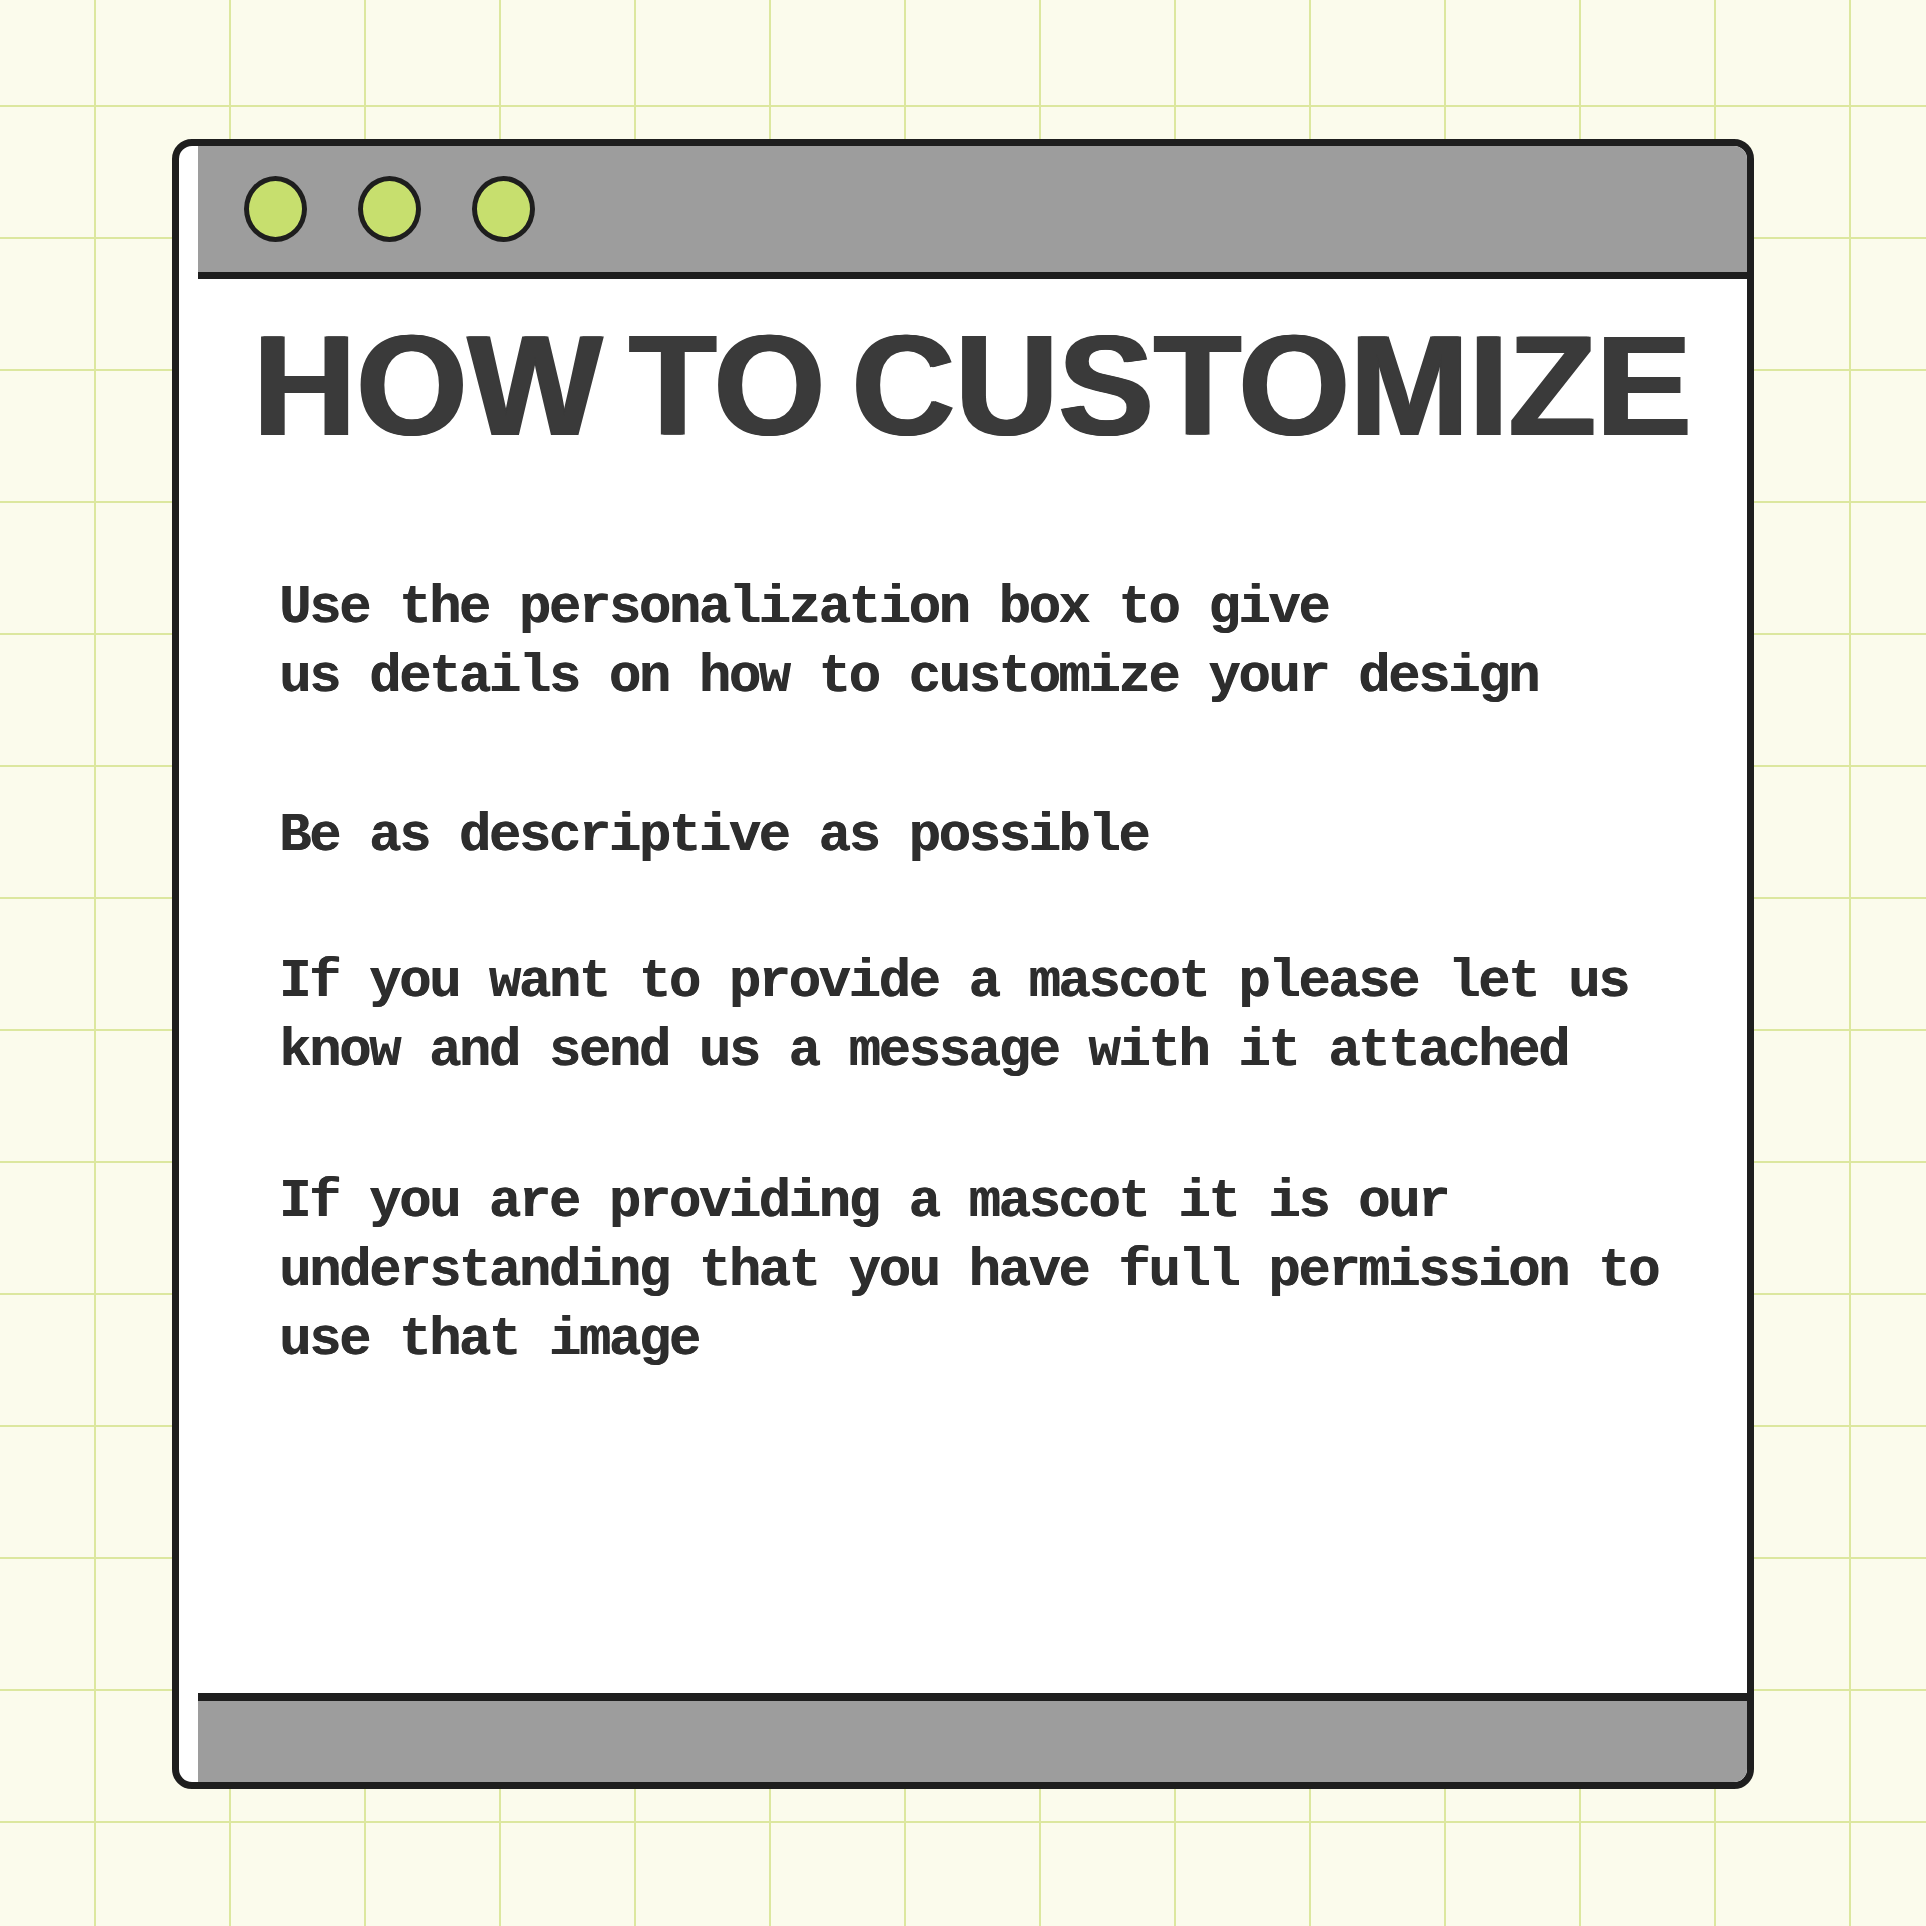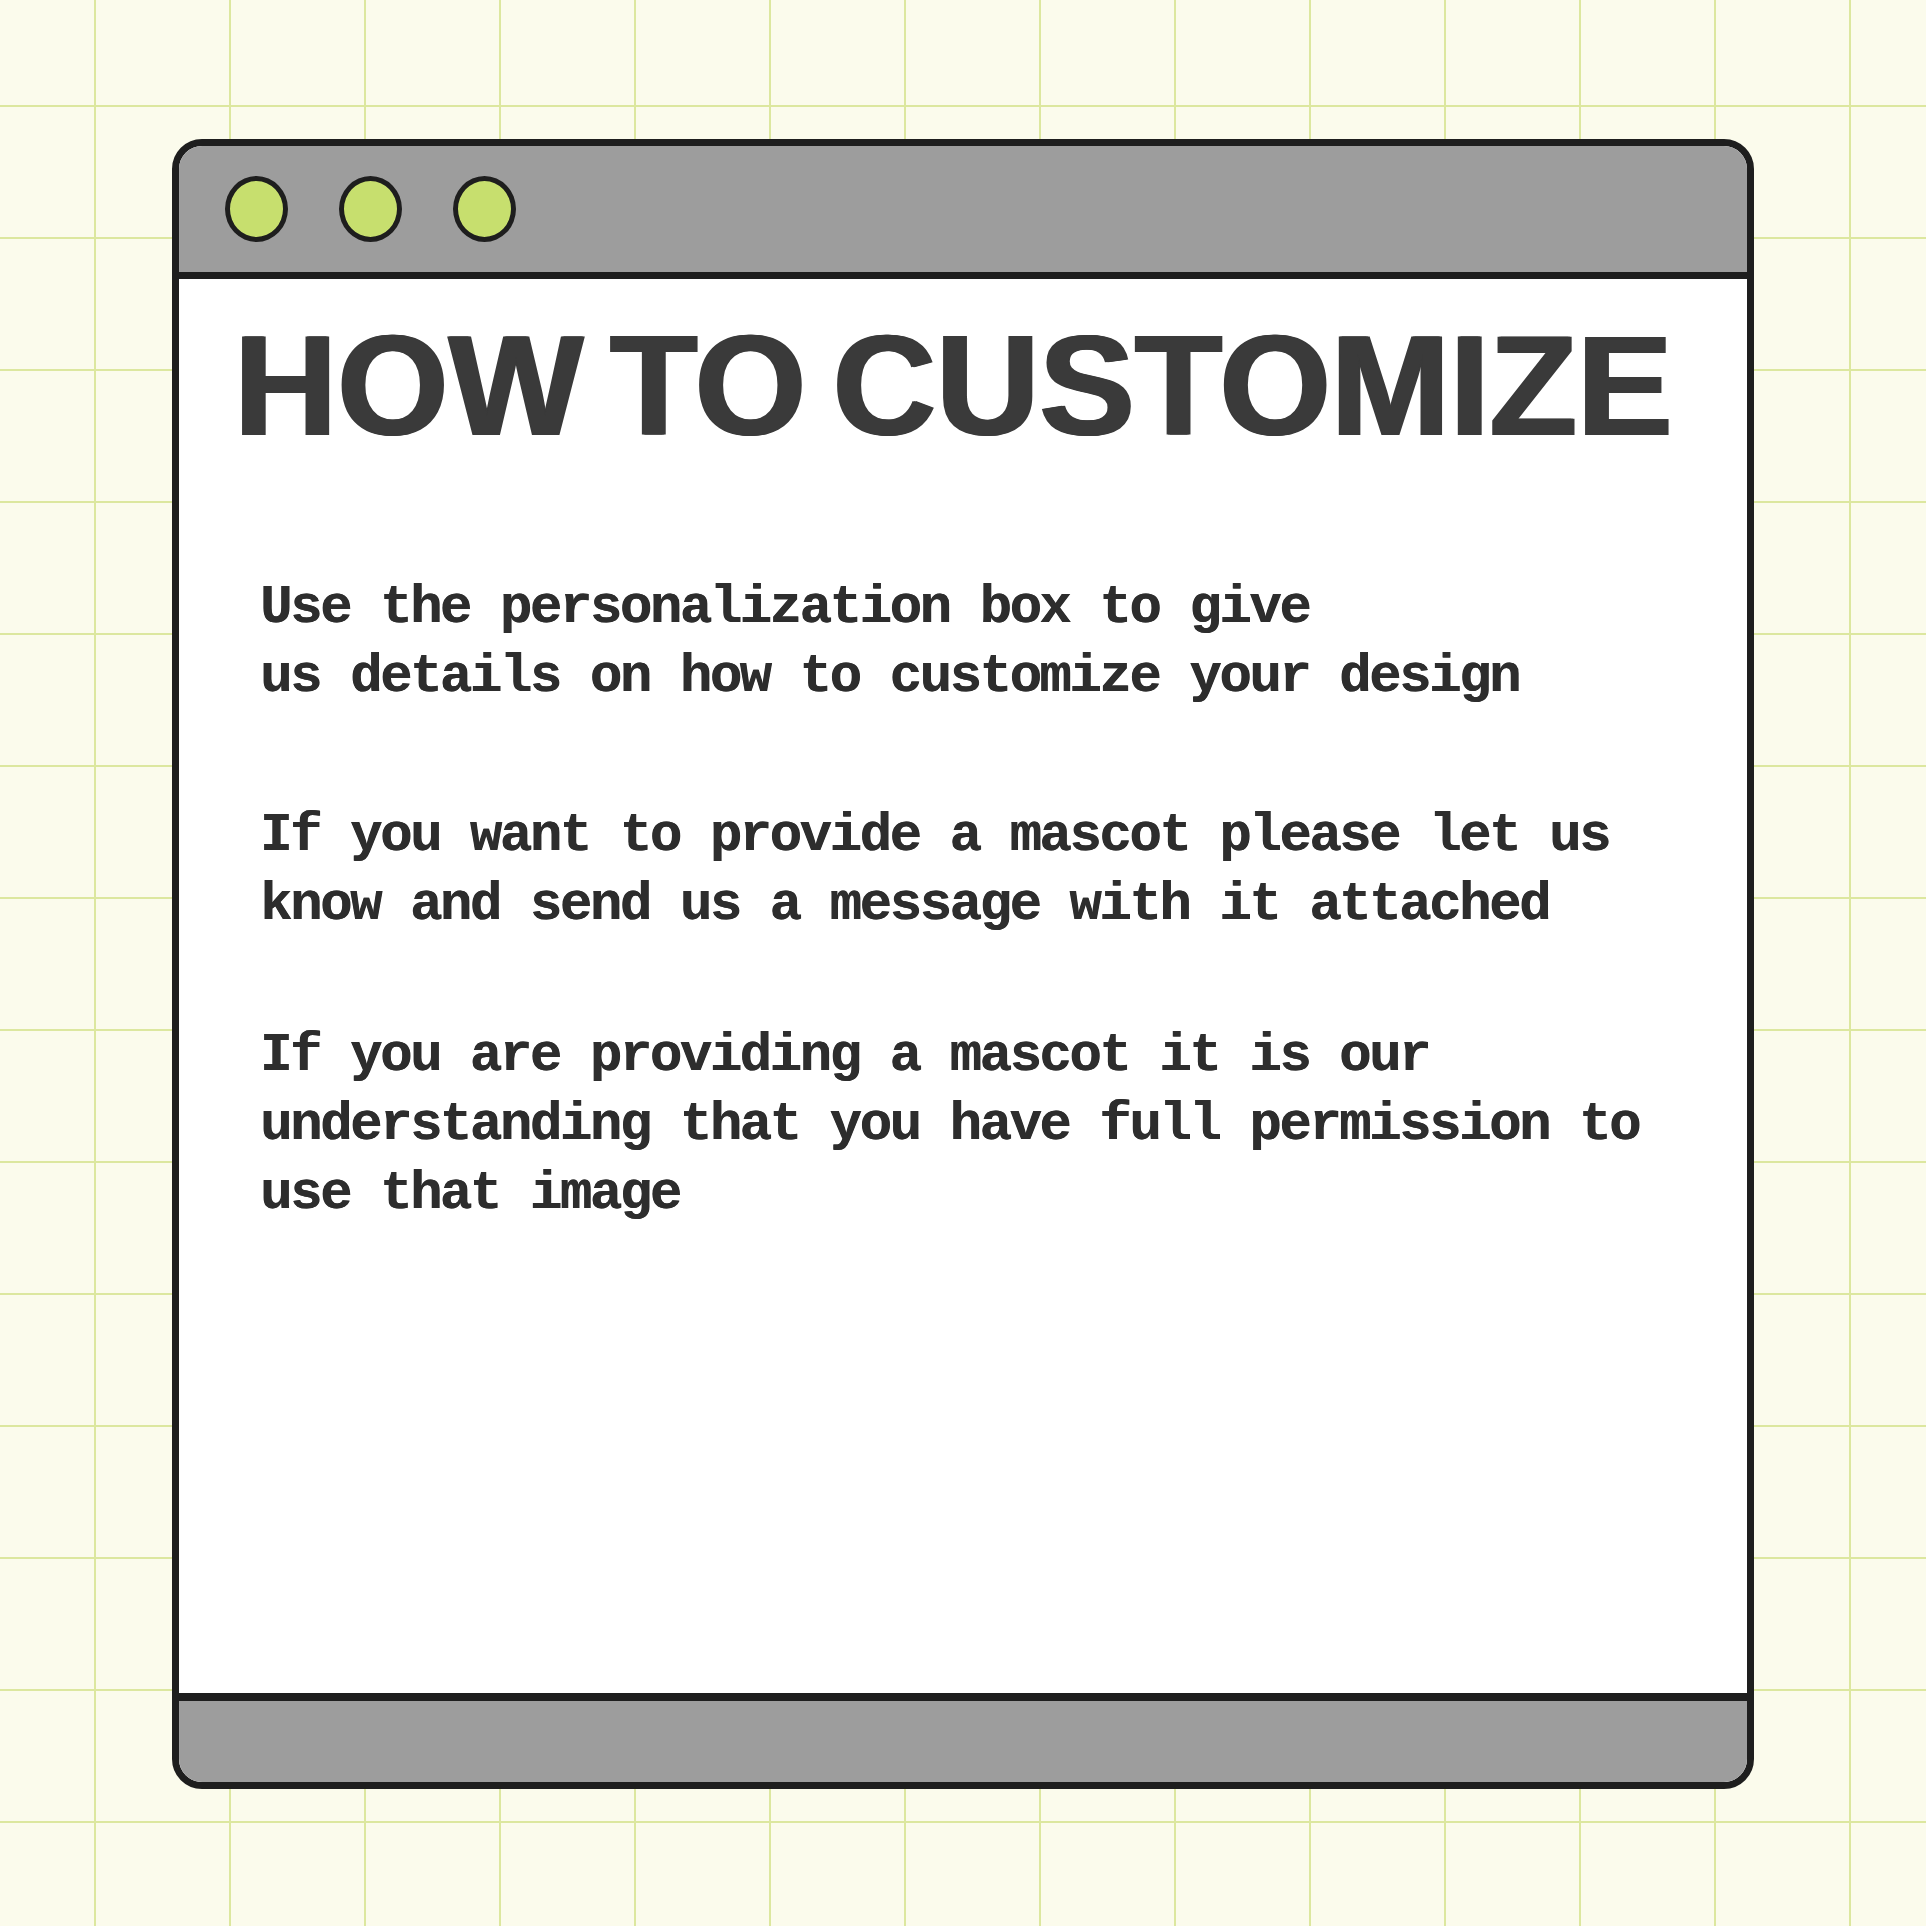--- a/index.html
+++ b/index.html
@@ -25,25 +25,26 @@
       linear-gradient(to bottom, var(--grid-line) 0 1.9px, transparent 1.9px);
     background-size:135px 132px;
     background-position:94px 105px;
     font-family:"Liberation Sans", sans-serif;
   }
   .window{
     position:absolute;
     left:172px;top:139px;
     width:1582px;height:1650px;
     border:7.7px solid var(--window-border);
-    border-radius:30px;
+    border-radius:20px;
     background:var(--content-bg);
     display:flex;
     flex-direction:column;
     overflow:hidden;
+    padding-left:19px;
   }
   .titlebar{
     flex:0 0 133px;
     background:var(--window-chrome);
     border-bottom:7.7px solid var(--window-border);
     display:flex;
     align-items:center;
     padding-left:46px;
     gap:51px;
   }
@@ -103,20 +104,21 @@
   <div class="titlebar">
     <span class="dot"></span>
     <span class="dot"></span>
     <span class="dot"></span>
   </div>
   <div class="content">
     <h1 class="title">HOW TO CUSTOMIZE</h1>
     <div class="paragraphs">
       <p class="p0">Use the personalization box to give
 us details on how to customize your design</p>
+      <p class="p1">Be as descriptive as possible</p>
       <p class="p3">If you want to provide a mascot please let us
 know and send us a message with it attached</p>
       <p class="p4">If you are providing a mascot it is our
 understanding that you have full permission to
 use that image</p>
     </div>
   </div>
   <div class="footer"></div>
 </div>
 

